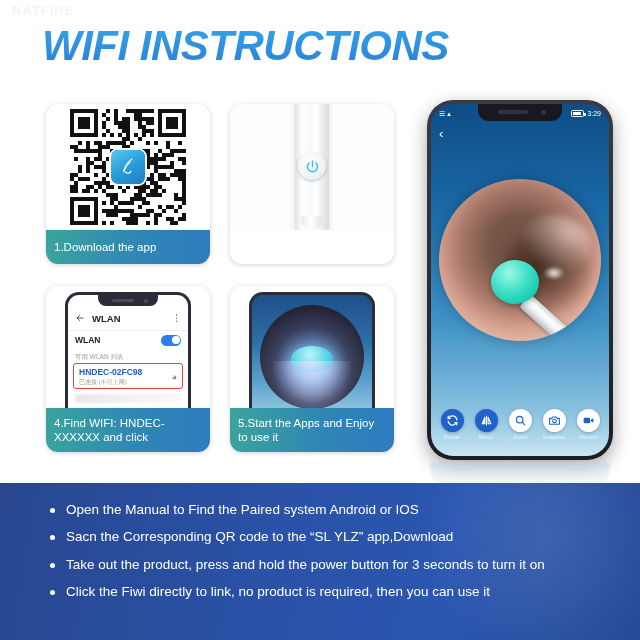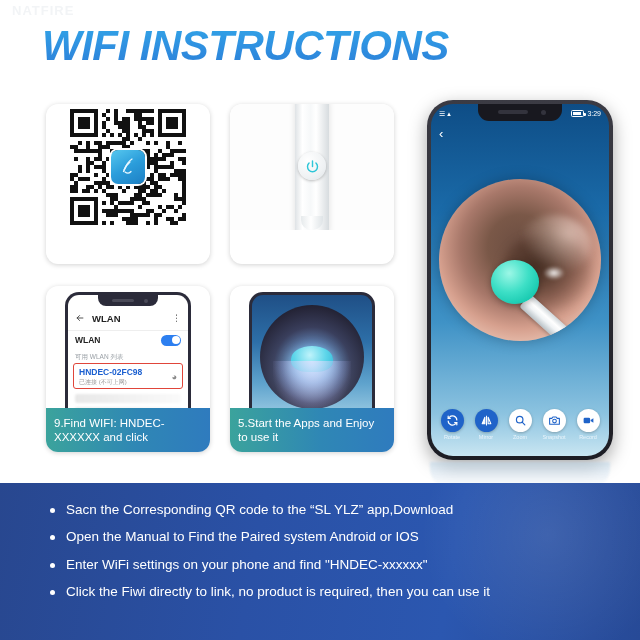--- a/index.html
+++ b/index.html
@@ -1121,20 +1121,21 @@
         </div>
       <div class="qr-logo">
         <svg viewBox="0 0 24 24" fill="none" stroke="#e8f7ff" stroke-width="1.3" stroke-linecap="round">
           <path d="M16 4c-3 2-6 6-8 11"></path>
           <path d="M14 7c-2.5 2-5 5.5-6.5 9.5"></path>
           <path d="M9 17c2 1.5 4.5 1.5 6-.5"></path>
         </svg>
       </div>
     </div>
   </div>
+  <div class="caption">1.Download the app</div>
 </div>
 
 <div class="card" id="card2">
   <div class="card-body">
     <div class="oto-bg"></div>
     <div class="oto-tube"></div>
     <div class="oto-btn">
       <svg viewBox="0 0 24 24" fill="none" stroke="#2ec6d8" stroke-width="2.3" stroke-linecap="round">
         <path d="M12 3v9"></path>
         <path d="M6.5 6.5a8 8 0 1 0 11 0"></path>
@@ -1164,21 +1165,21 @@
       <div class="wlan-sub">可用 WLAN 列表</div>
       <div class="wlan-sel">
         <div class="ssid">HNDEC-02FC98</div>
         <div class="st">已连接 (不可上网)</div>
         <span class="wifi-ic">◕</span>
       </div>
       <div class="wlan-blur"></div>
       <div class="wlan-blur2"></div>
     </div>
   </div>
-  <div class="caption">9.Find WIFI: HNDEC-XXXXXX and click</div>
+  <div class="caption">4.Find WIFI: HNDEC-XXXXXX and click</div>
 </div>
 
 <div class="card" id="card4">
   <div class="card-body">
     <div class="mini-phone2">
       <div class="ear-circle">
         <div class="ear-tip"></div>
         <div class="ear-glow"></div>
       </div>
     </div>
@@ -1274,28 +1275,28 @@
 
     </div>
   </div>
 </div>
 <div id="phone-reflection"></div>
 
 <div id="footer">
   <div id="bullet-list">
       <div class="bullet">
         <span class="dot"></span>
-        <span class="txt">Sacn the Corresponding QR code to the “SL YLZ”  app,Download</span>
+        <span class="txt">Open the Manual to Find the Paired system Android or IOS</span>
       </div>
       <div class="bullet">
         <span class="dot"></span>
-        <span class="txt">Open the Manual to Find the Paired system Android or IOS</span>
+        <span class="txt">Sacn the Corresponding QR code to the “SL YLZ”  app,Download</span>
       </div>
       <div class="bullet">
         <span class="dot"></span>
-        <span class="txt">Enter WiFi settings on your phone and find "HNDEC-xxxxxx"</span>
+        <span class="txt">Take out the product, press and hold the power button for 3 seconds to turn it on</span>
       </div>
       <div class="bullet">
         <span class="dot"></span>
         <span class="txt">Click the Fiwi directly to link, no product is required, then you can use it</span>
       </div>
     </div>
 </div>
 
 </body></html>

